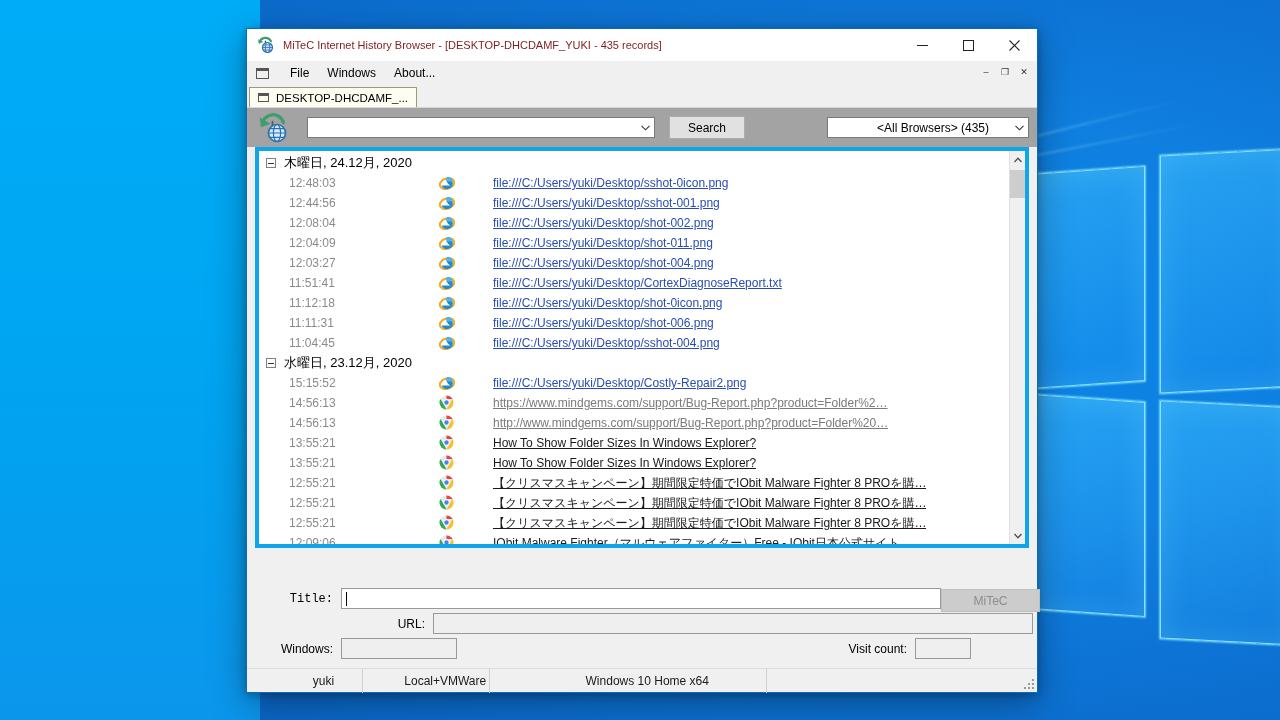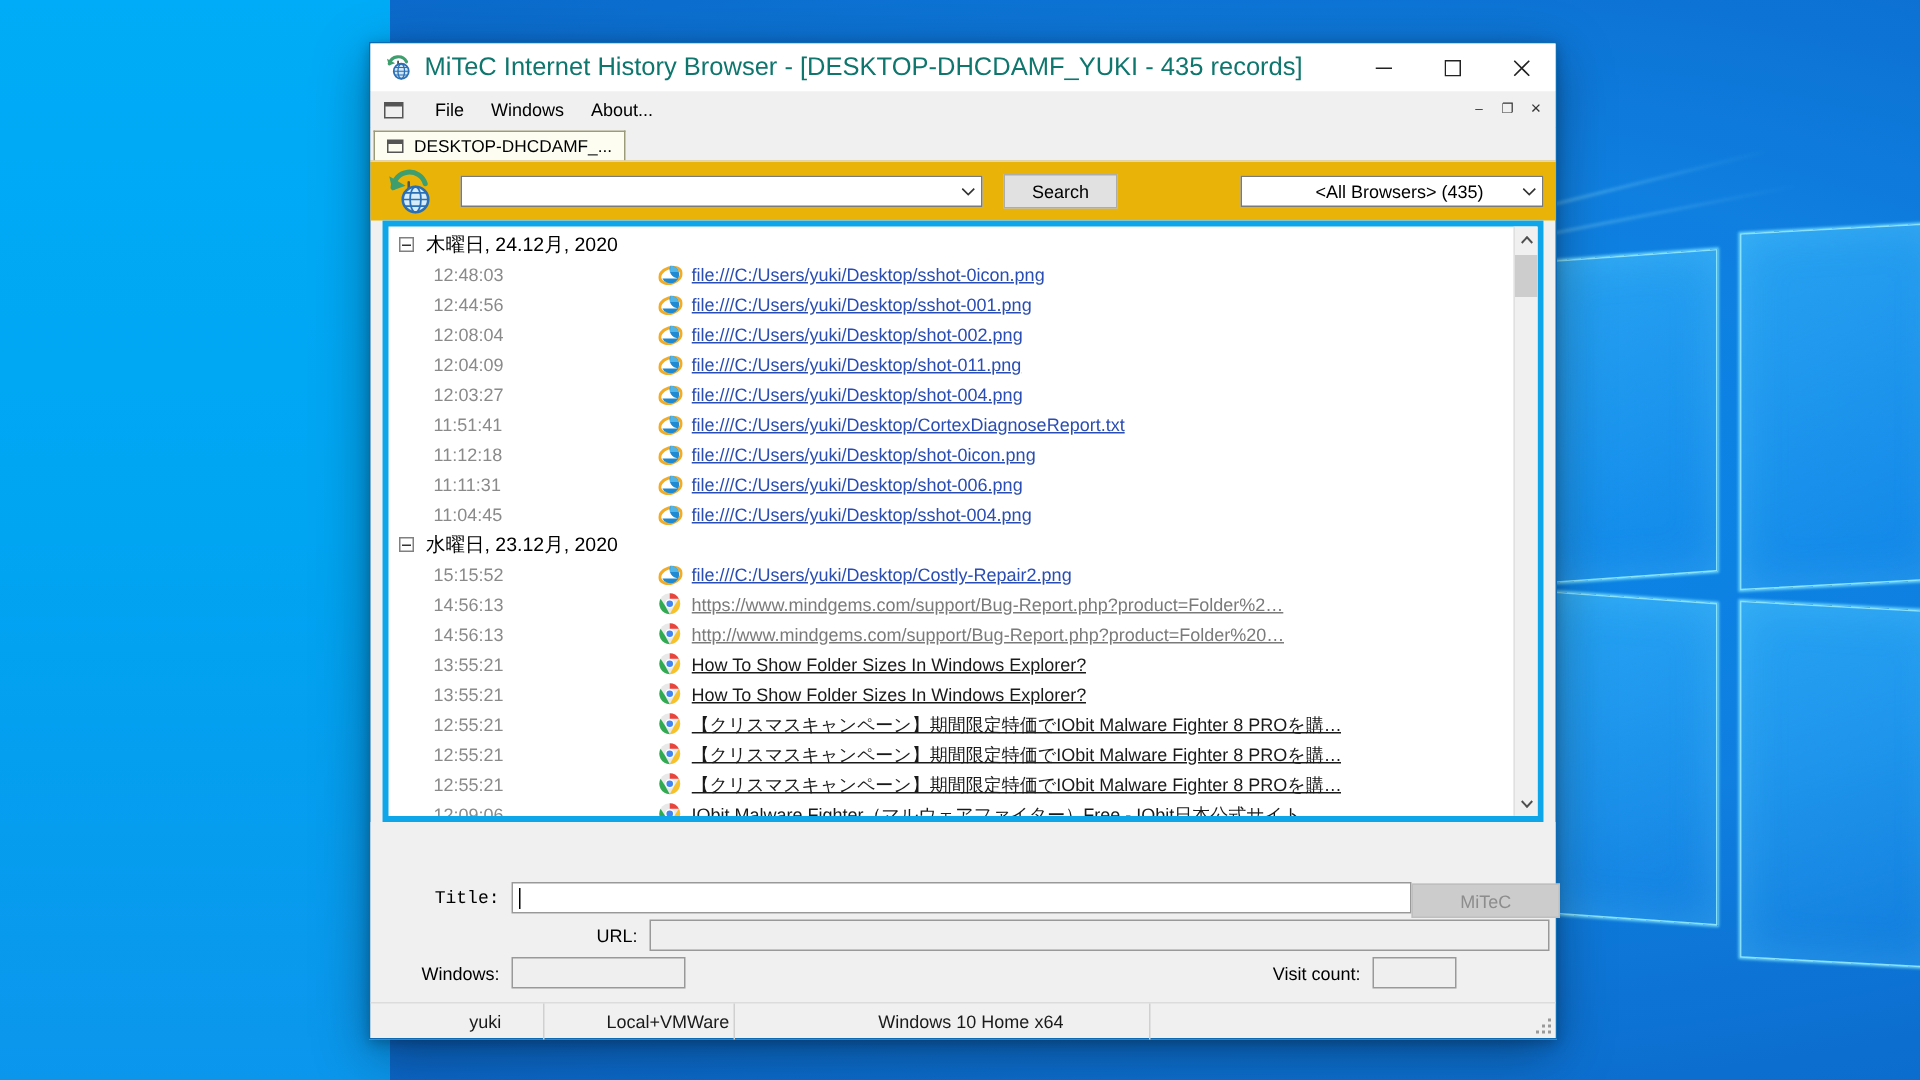--- a/index.html
+++ b/index.html
@@ -51,21 +51,21 @@
   }
 
   
   #titlebar {
     height: 32px; background: #ffffff;
     display: flex; align-items: center;
     flex: 0 0 32px;
   }
   #title-icon { width: 18px; height: 18px; margin-left: 10px; margin-right: 8px; flex: 0 0 18px; position: relative; }
   #title-text {
-    font-size: 17px; color: #0f766e; white-space: nowrap;
+    font-size: 11px; color: #7f1d1d; white-space: nowrap;
     flex: 1 1 auto; overflow: hidden;
   }
   .winbtn {
     width: 46px; height: 32px; display: flex; align-items: center; justify-content: center;
     color: #222; font-size: 13px;
   }
 
   
   #menubar {
     height: 24px; background: #f0f0f0; display: flex; align-items: center;
@@ -91,21 +91,21 @@
     height: 20px; background: #fdfdf2; border: 1px solid #9b9b7a;
     display: flex; align-items: center; padding: 0 8px; font-size: 11.5px;
     border-bottom: none;
   }
   #tab-active .ticon {
     width: 11px; height: 9px; border: 1px solid #555; border-top-width: 3px; margin-right: 7px;
   }
 
   
   #toolbar {
-    height: 40px; background: #eab308; border-top: 1px solid #d6d6d6;
+    height: 40px; background: #a3a3a3; border-top: 1px solid #d6d6d6;
     display: flex; align-items: center; padding: 0 8px; flex: 0 0 40px; gap: 8px;
   }
   #hist-icon { width: 34px; height: 32px; position: relative; flex: 0 0 34px; margin-left: 2px; }
   #search-combo {
     width: 348px; height: 21px; background: #fff; border: 1px solid #7a7a7a;
     display: flex; align-items: center; position: relative; margin-left: 8px;
   }
   #search-combo input {
     flex: 1; border: none; outline: none; height: 17px; font-size: 12px;
     padding: 0 4px; background: transparent; font-family: "Liberation Sans", sans-serif;
@@ -149,20 +149,21 @@
   .group-header .glabel { font-size: 13px; }
   .row { height: 20px; display: flex; align-items: center; font-size: 12px; }
   .row .time {
     width: 180px; padding-left: 30px; color: #8a8a8a; font-size: 12px;
     white-space: nowrap;
   }
   .row .icon { width: 16px; height: 16px; flex: 0 0 16px; margin-right: 6px; position: relative; }
   .row .link {
     text-decoration: underline; white-space: nowrap; overflow: hidden;
     font-size: 12px;
+    margin-left: 32px;
   }
   .link.blue { color: #2a4db3; }
   .link.gray { color: #7a7a7a; }
   .link.black { color: #1a1a1a; }
 
   
   #vscroll {
     width: 16px; background: #f0f0f0; border-left: 1px solid #e0e0e0;
     flex: 0 0 16px; display: flex; flex-direction: column; align-items: center;
     position: relative;

